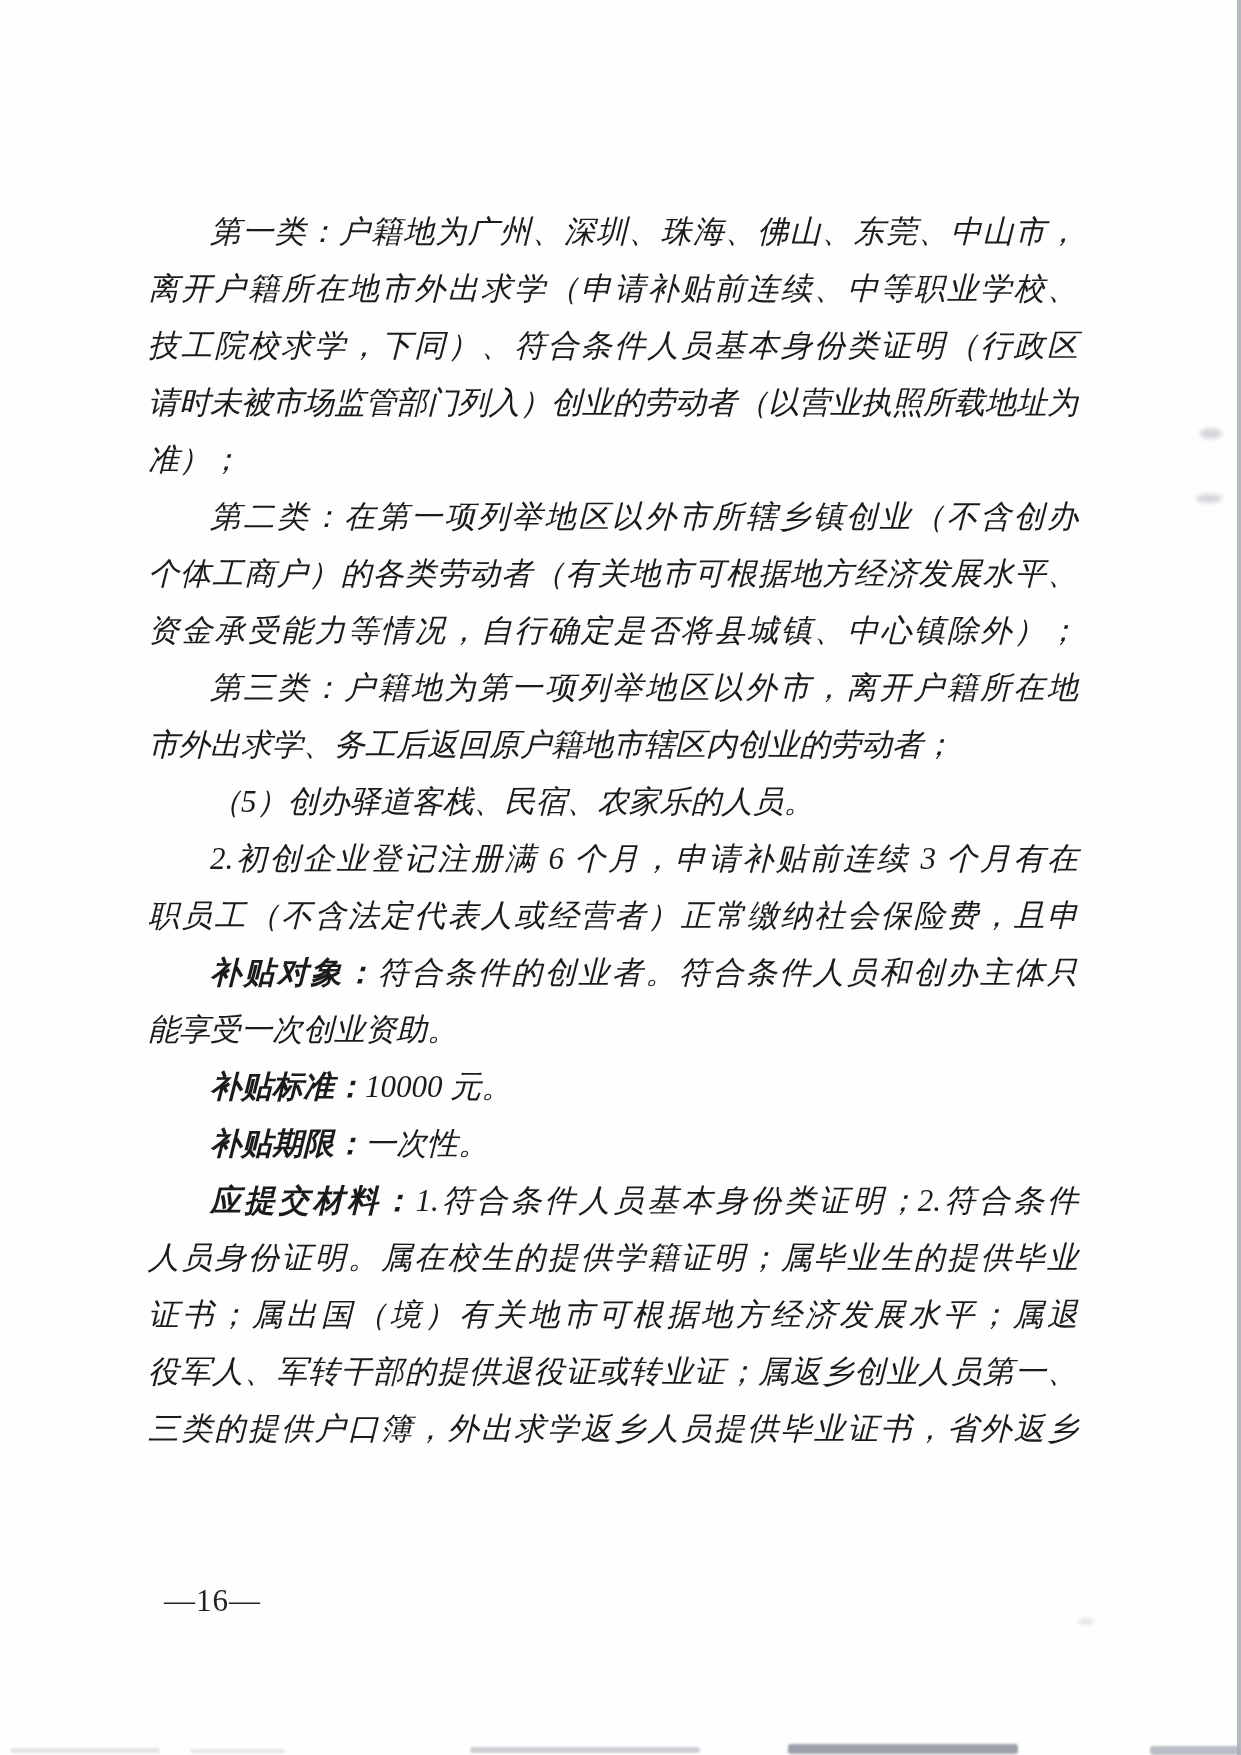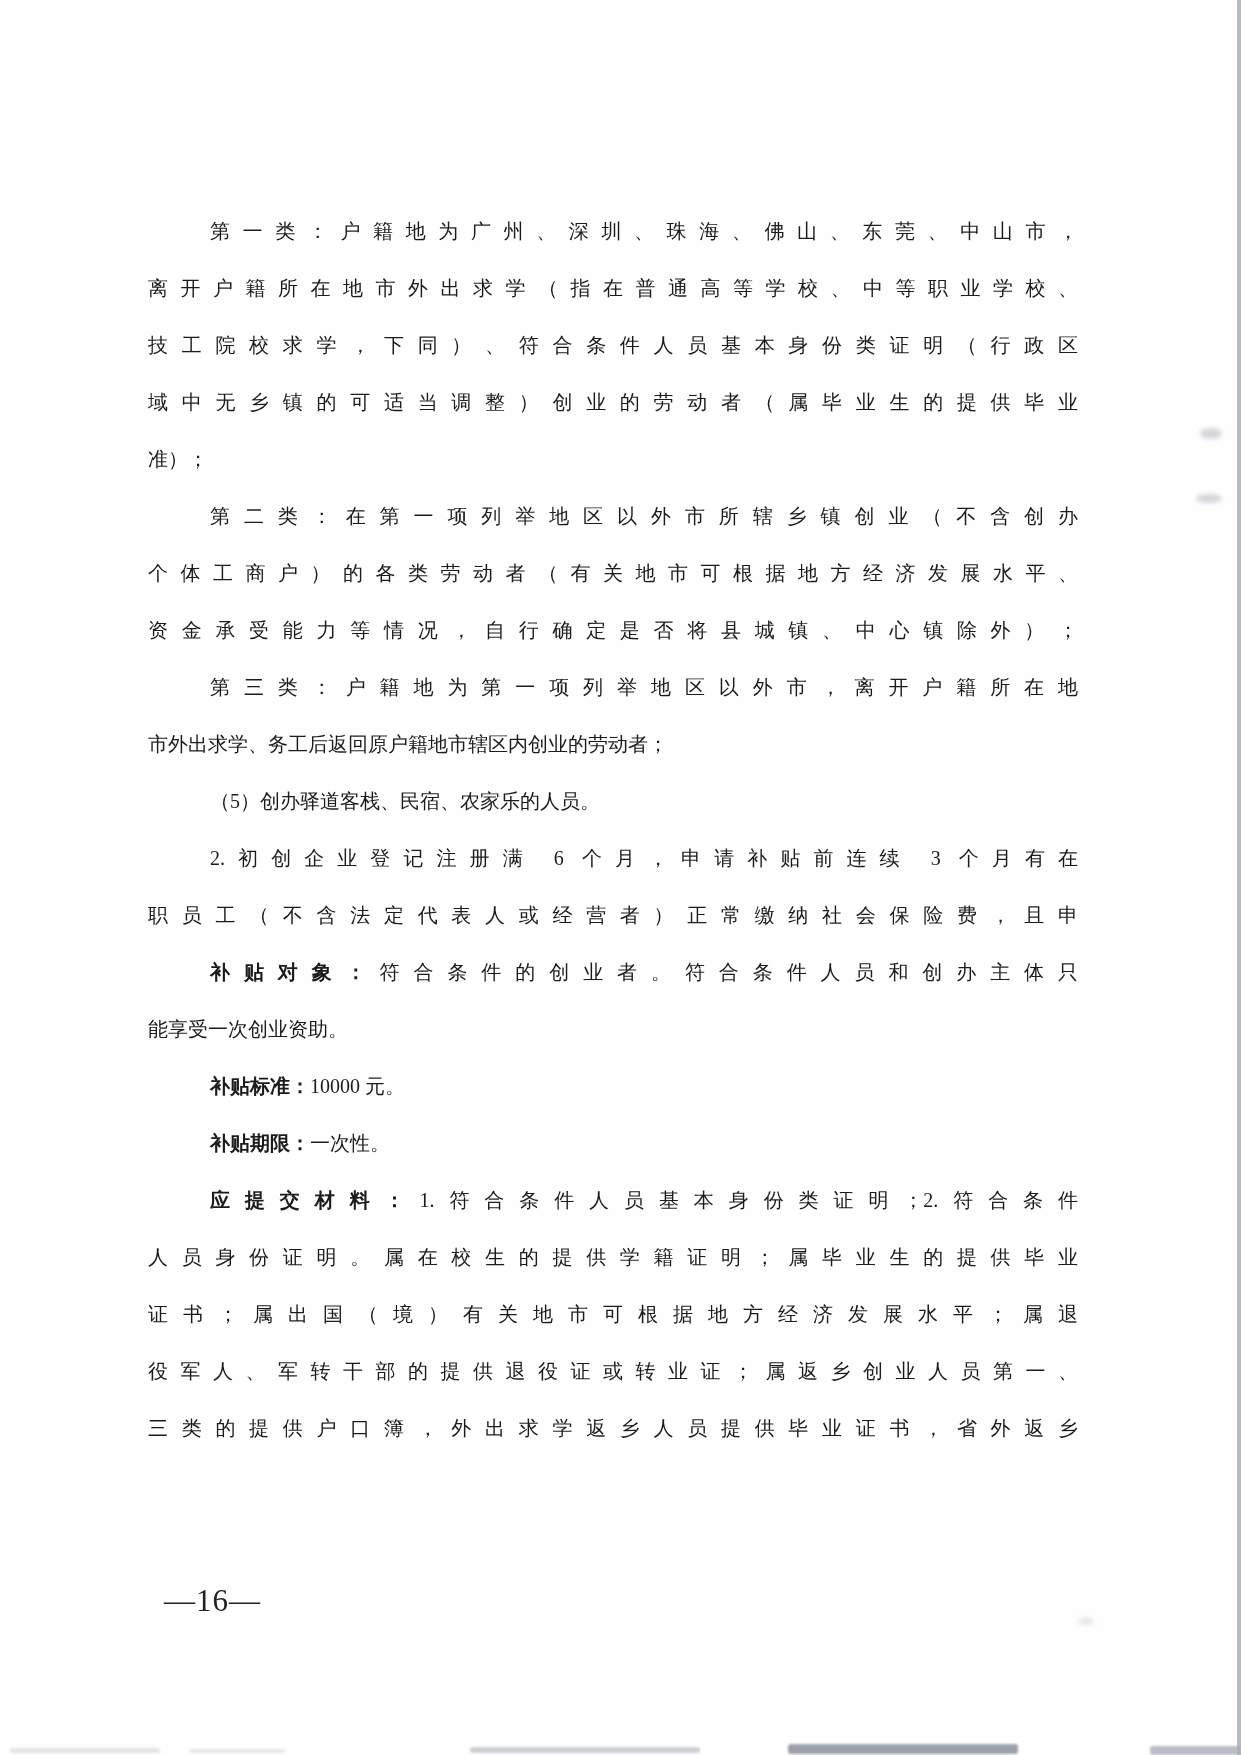--- a/index.html
+++ b/index.html
@@ -18,24 +18,25 @@
   .text-body {
     position: absolute;
     left: 148px;
     top: 203px;
     width: 930px;
     color: #1b1b1b;
   }
   .line {
     height: 57px;
     line-height: 57px;
-    font-size: 20px;
+    font-size: 31px;
     letter-spacing: 0;
     text-align: left;
     white-space: normal;
+    font-style: italic;
   }
   .line.fill {
     text-align: justify;
     text-align-last: justify;
     text-justify: inter-ideograph;
   }
   .line.indent {
     text-indent: 62px;
   }
   .line b {
@@ -79,23 +80,23 @@
   .smudge-2 { left: 1196px; top: 494px; width: 26px; height: 9px;  background: #d4d6db; }
   .smudge-3 { left: 1078px; top: 1618px; width: 16px; height: 7px; background: #e2e4e8; }
 </style>
 </head>
 <body>
 
 <div class="page">
 
   <div class="text-body">
       <div class="line fill indent">第一类：户籍地为广州、深圳、珠海、佛山、东莞、中山市，</div>
-      <div class="line fill">离开户籍所在地市外出求学（指在普通高等学校、中等职业学校、</div>
+      <div class="line fill">离开户籍所在地市外出求学（申请补贴前连续、中等职业学校、</div>
       <div class="line fill">技工院校求学，下同）、符合条件人员基本身份类证明（行政区</div>
-      <div class="line fill">域中无乡镇的可适当调整）创业的劳动者（属毕业生的提供毕业</div>
+      <div class="line fill">请时未被市场监管部门列入）创业的劳动者（以营业执照所载地址为</div>
       <div class="line">准）；</div>
       <div class="line fill indent">第二类：在第一项列举地区以外市所辖乡镇创业（不含创办</div>
       <div class="line fill">个体工商户）的各类劳动者（有关地市可根据地方经济发展水平、</div>
       <div class="line fill">资金承受能力等情况，自行确定是否将县城镇、中心镇除外）；</div>
       <div class="line fill indent">第三类：户籍地为第一项列举地区以外市，离开户籍所在地</div>
       <div class="line">市外出求学、务工后返回原户籍地市辖区内创业的劳动者；</div>
       <div class="line indent">（5）创办驿道客栈、民宿、农家乐的人员。</div>
       <div class="line fill indent">2.初创企业登记注册满 6 个月，申请补贴前连续 3 个月有在</div>
       <div class="line fill">职员工（不含法定代表人或经营者）正常缴纳社会保险费，且申</div>
       <div class="line fill indent"><b>补贴对象：</b>符合条件的创业者。符合条件人员和创办主体只</div>

